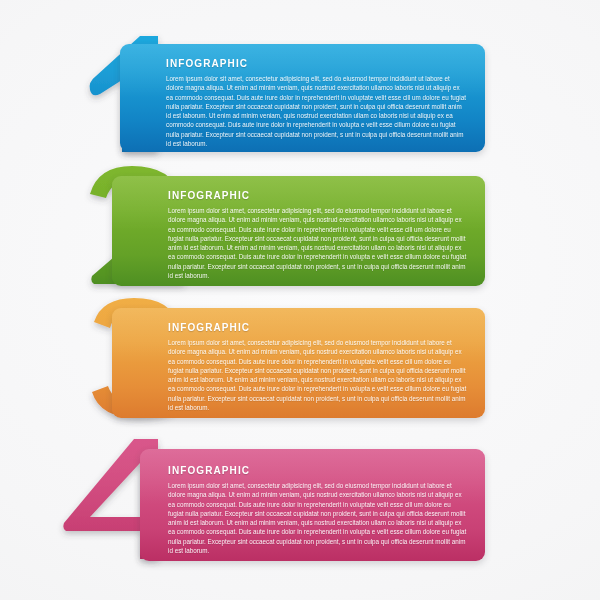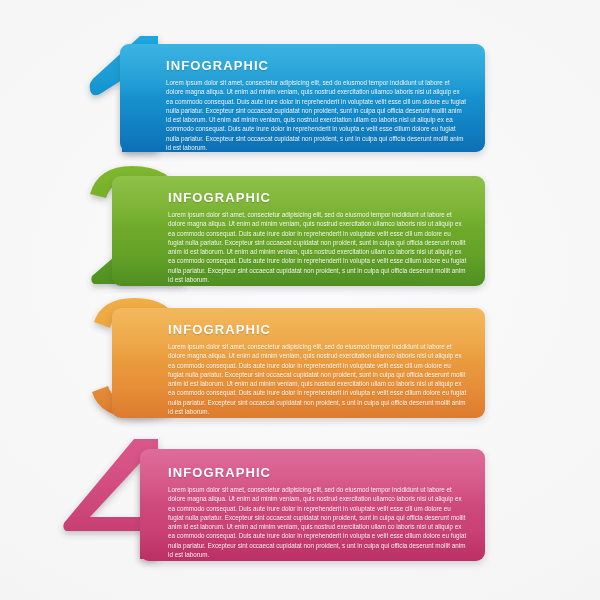--- a/index.html
+++ b/index.html
@@ -69,21 +69,21 @@
 
   .content {
     position: absolute;
     top: 0;
     bottom: 0;
     right: 0;
   }
 
   .heading {
     color: #ffffff;
-    font-size: 13px;
+    font-size: 10px;
     font-weight: bold;
     letter-spacing: 1.1px;
     margin: 0 0 5px 0;
     text-shadow: 0 1px 1px rgba(0,0,0,0.18);
   }
 
   .body-text {
     color: rgba(255,255,255,0.93);
     font-size: 6.3px;
     line-height: 9.3px;

